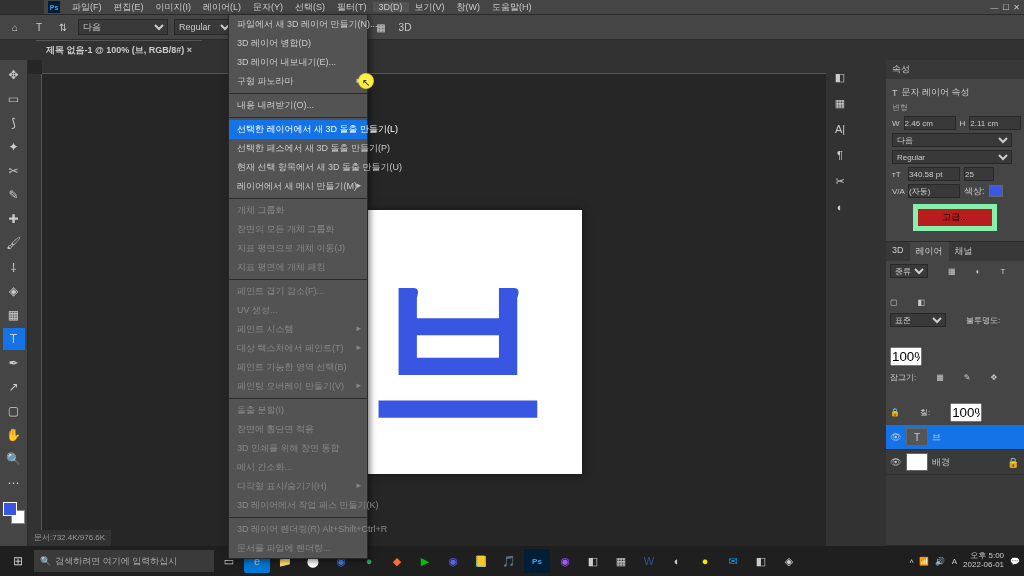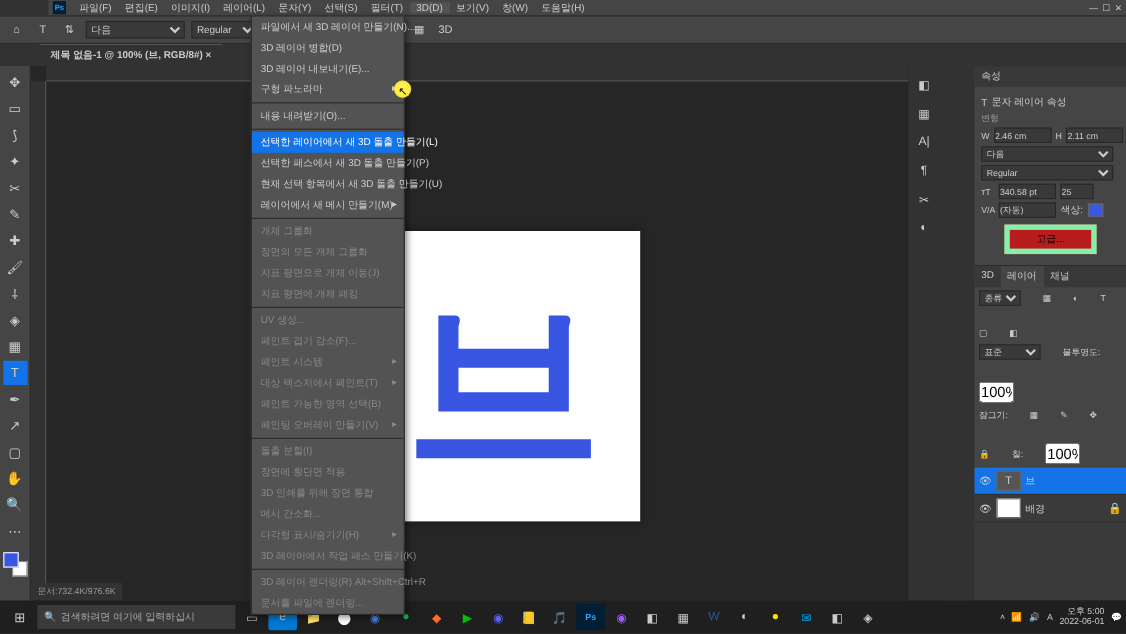--- a/index.html
+++ b/index.html
@@ -273,22 +273,22 @@
     <div class="dd-item hover">선택한 레이어에서 새 3D 돌출 만들기(L)</div>
     <div class="dd-item">선택한 패스에서 새 3D 돌출 만들기(P)</div>
     <div class="dd-item">현재 선택 항목에서 새 3D 돌출 만들기(U)</div>
     <div class="dd-item">레이어에서 새 메시 만들기(M)<span class="arrow">▸</span></div>
     <div class="dd-sep"></div>
     <div class="dd-item disabled">개체 그룹화</div>
     <div class="dd-item disabled">장면의 모든 개체 그룹화</div>
     <div class="dd-item disabled">지표 평면으로 개체 이동(J)</div>
     <div class="dd-item disabled">지표 평면에 개체 패킹</div>
     <div class="dd-sep"></div>
+    <div class="dd-item disabled">페인트 겹기 감소(F)...</div>
     <div class="dd-item disabled">UV 생성...</div>
-    <div class="dd-item disabled">페인트 겹기 감소(F)...</div>
     <div class="dd-item disabled">페인트 시스템<span class="arrow">▸</span></div>
     <div class="dd-item disabled">대상 텍스처에서 페인트(T)<span class="arrow">▸</span></div>
     <div class="dd-item disabled">페인트 가능한 영역 선택(B)</div>
     <div class="dd-item disabled">페인팅 오버레이 만들기(V)<span class="arrow">▸</span></div>
     <div class="dd-sep"></div>
     <div class="dd-item disabled">돌출 분할(I)</div>
     <div class="dd-item disabled">장면에 횡단면 적용</div>
     <div class="dd-item disabled">3D 인쇄를 위해 장면 통합</div>
     <div class="dd-item disabled">메시 간소화...</div>
     <div class="dd-item disabled">다각형 표시/숨기기(H)<span class="arrow">▸</span></div>

